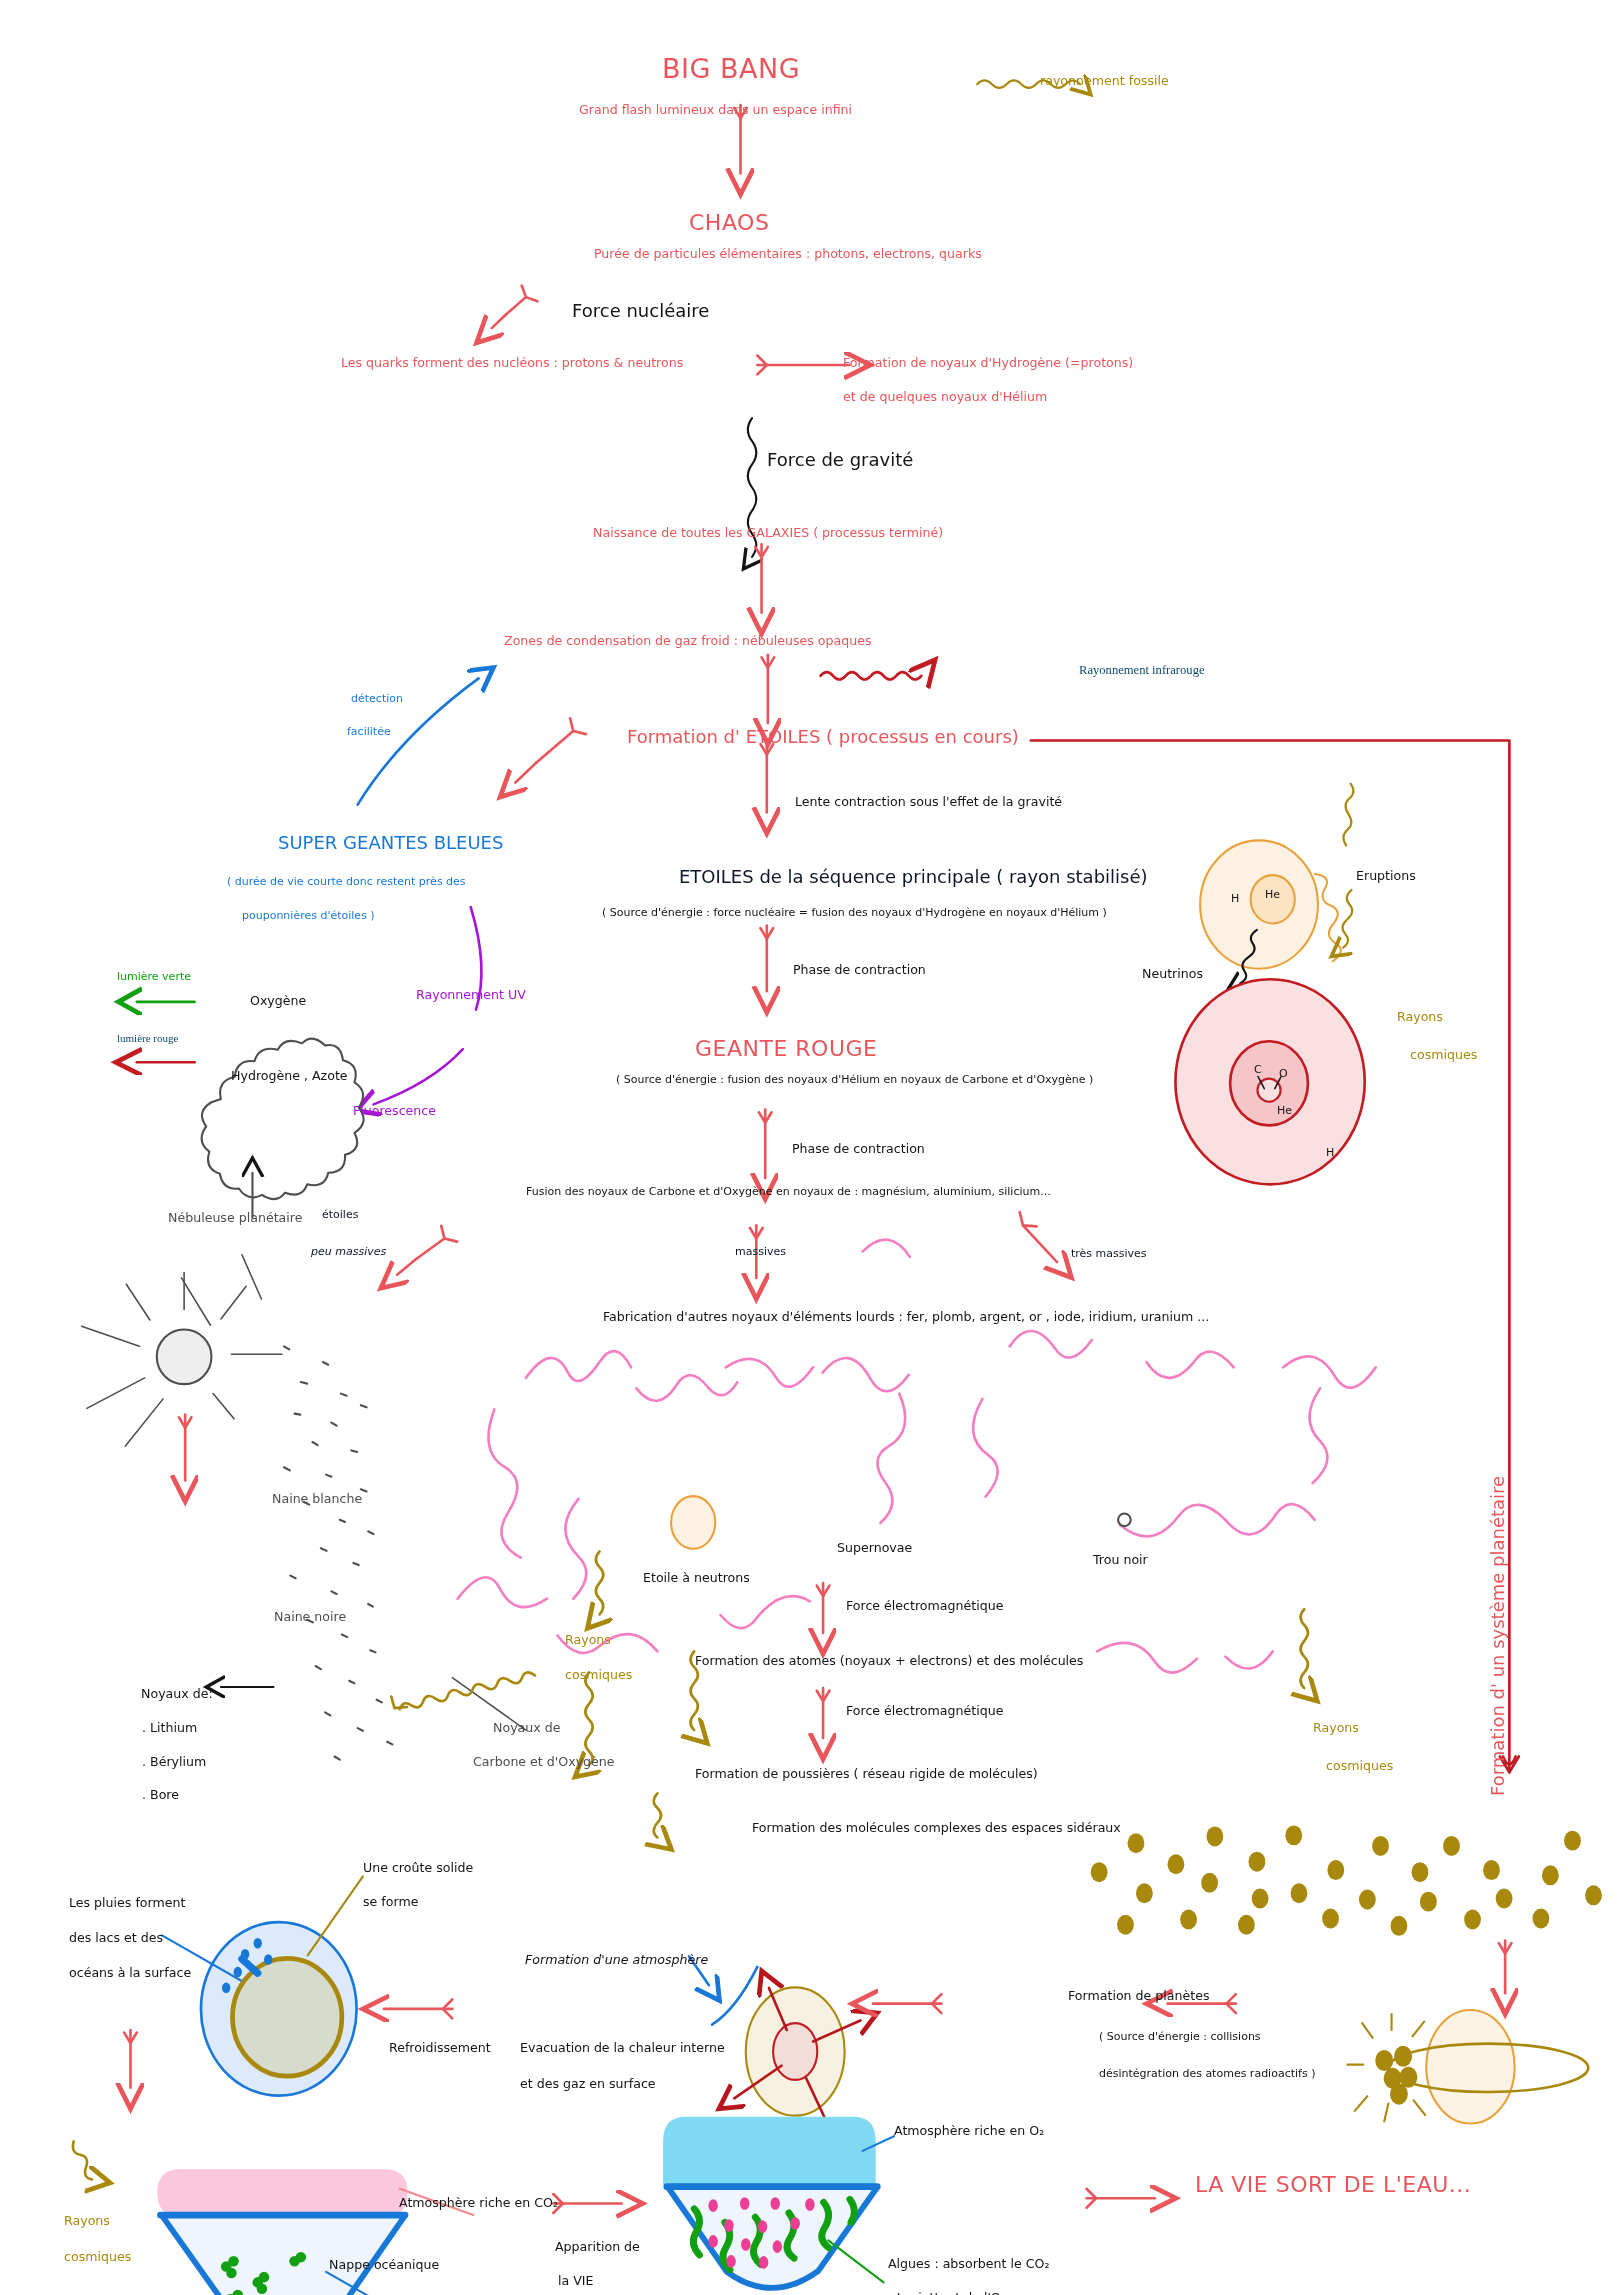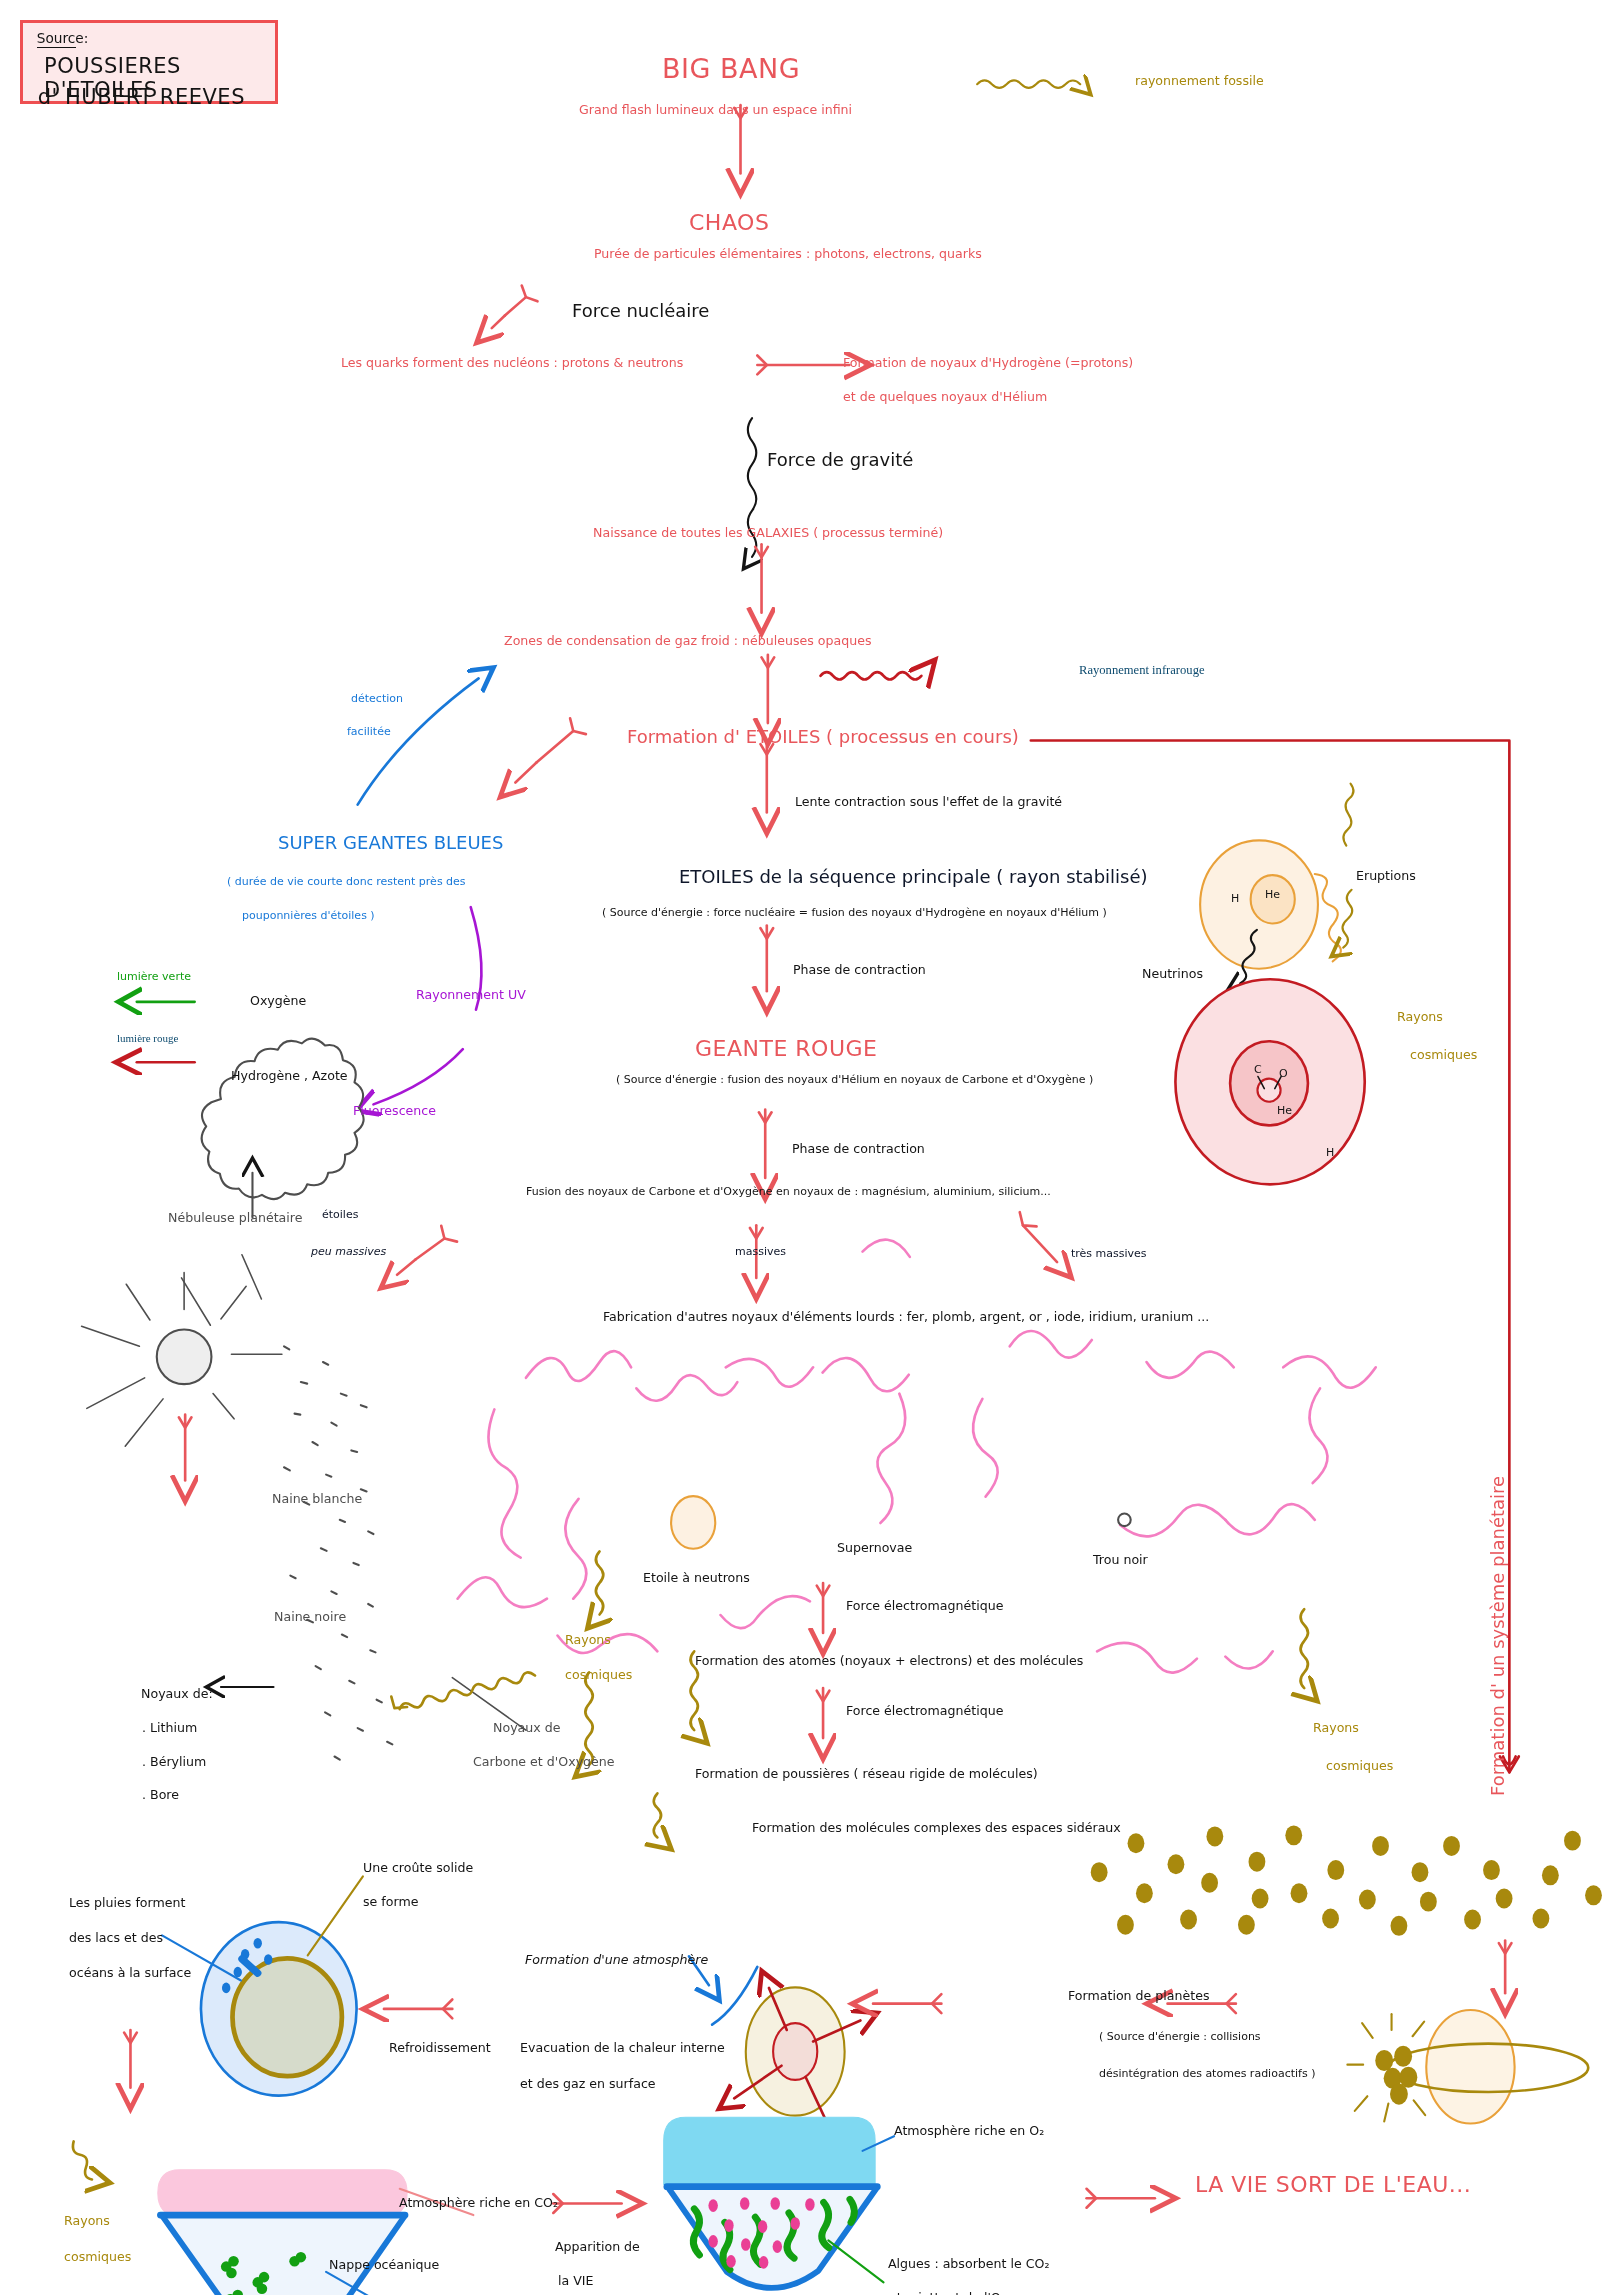--- a/index.html
+++ b/index.html
@@ -39,25 +39,20 @@
   #source-title2{position:absolute;left:14.7px;top:62px;font-size:21px;letter-spacing:0.5px;color:#141414;}
 
   svg.ov{position:absolute;left:0;top:0;width:1623px;height:2295px;pointer-events:none;}
   .vert{transform-origin:0 0;transform:rotate(-90deg);}
 </style>
 </head>
 <body>
 
 <div id="page">
 
-  <div id="source-box">
-    <div id="source-label">Source:</div>
-    <div id="source-title1">POUSSIERES  D'ETOILES</div>
-    <div id="source-title2">d' HUBERT REEVES</div>
-  </div>
 
   <svg class="ov" viewBox="0 0 3086 4364">
     <defs>
       <marker id="ar-red" markerWidth="14" markerHeight="14" refX="2" refY="5" orient="auto">
         <path d="M0,0 L10,5 L0,10" fill="none" stroke="#e8565b" stroke-width="1.8"></path>
       </marker>
       <marker id="ar-dred" markerWidth="14" markerHeight="14" refX="2" refY="5" orient="auto">
         <path d="M0,0 L10,5 L0,10" fill="none" stroke="#c31b22" stroke-width="1.8"></path>
       </marker>
       <marker id="ar-blk" markerWidth="13" markerHeight="13" refX="2" refY="5" orient="auto">
@@ -408,21 +403,21 @@
       <path d="M2066 4162 l18 18 l-18 18" stroke="#e8565b" stroke-width="5"></path>
 
       <g stroke="#f47ec2" stroke-width="5">
         <path d="M1540 3045 q-50 -30 -100 30 q-30 44 -70 -4"></path>
       </g>
     </g>
   </svg>
 
   <div class="t red h1" style="left:662px;top:53px;">BIG BANG</div>
   <div class="t red bd" style="left:579px;top:103px;">Grand flash lumineux dans un espace infini</div>
-  <div class="t gold bd" style="left:1135px;top:74px;">rayonnement fossile</div>
+  <div class="t gold bd" style="left:1040px;top:74px;">rayonnement fossile</div>
 
   <div class="t red h2" style="left:689px;top:210px;">CHAOS</div>
   <div class="t red bd" style="left:594px;top:247px;">Purée de particules élémentaires : photons, electrons, quarks</div>
 
   <div class="t black h3" style="left:572px;top:301px;">Force nucléaire</div>
 
   <div class="t red bd" style="left:341px;top:356px;">Les quarks forment des nucléons : protons &amp; neutrons</div>
   <div class="t red bd" style="left:843px;top:356px;">Formation de noyaux d'Hydrogène (=protons)</div>
   <div class="t red bd" style="left:843px;top:390px;">et de quelques noyaux d'Hélium</div>
 

